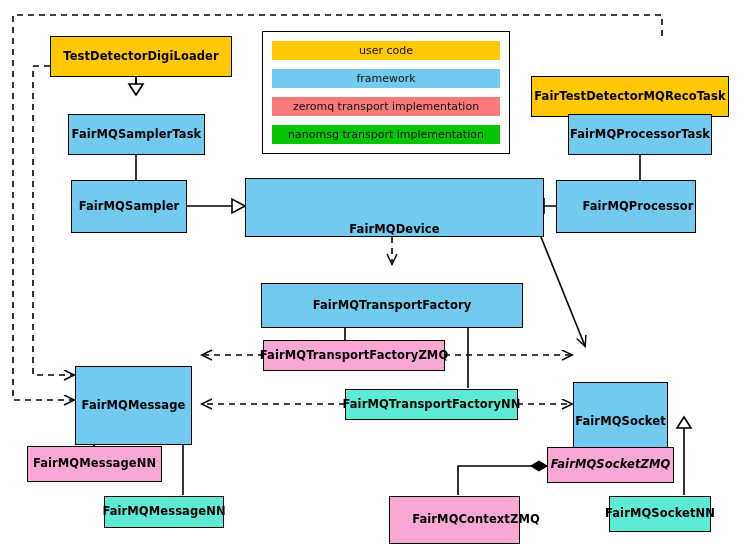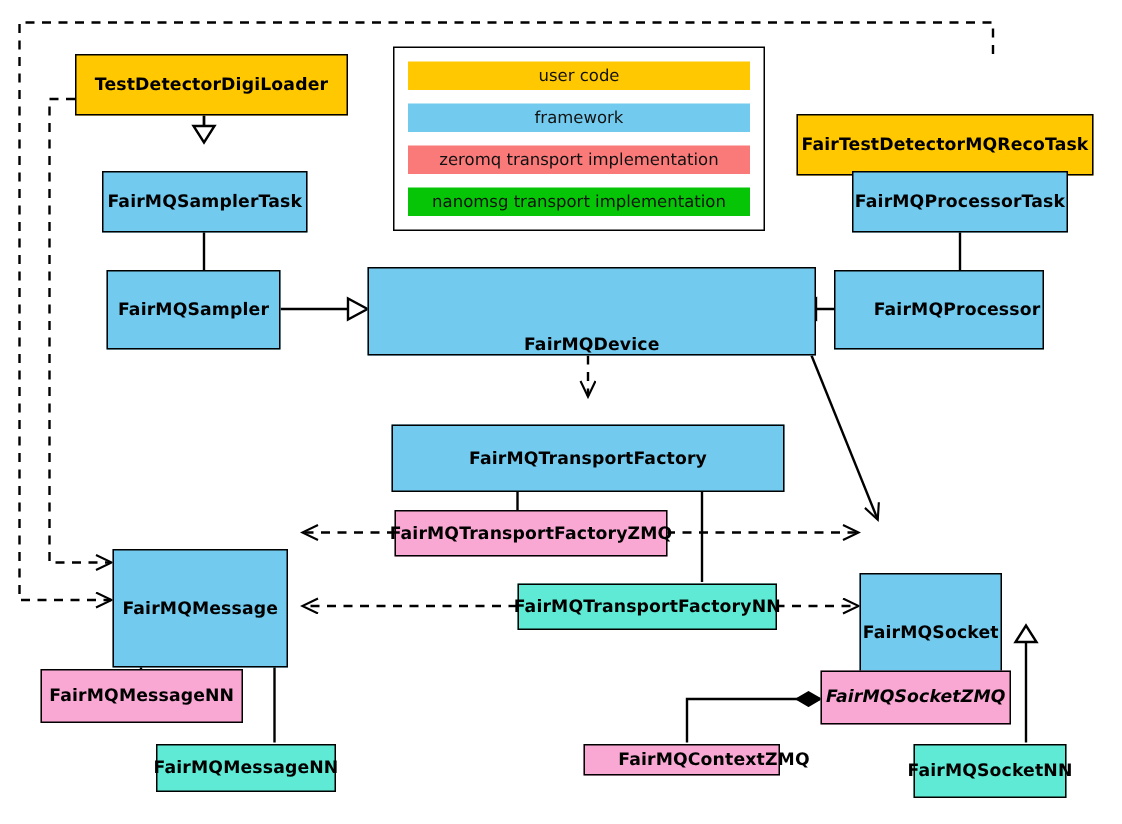--- a/index.html
+++ b/index.html
@@ -256,21 +256,21 @@
   </div>
 
   <div class="node c-zmq" style="left:547px; top:447px; width:127px; height:36px;font-style:italic;">
     <span>FairMQSocketZMQ</span>
   </div>
 
   <div class="node c-nn" style="left:609px; top:496px; width:102px; height:36px;">
     <span>FairMQSocketNN</span>
   </div>
 
-  <div class="node c-zmq" style="left:389px; top:496px; width:131px; height:21px;padding-left:43px;">
+  <div class="node c-zmq" style="left:389px; top:496px; width:131px; height:48px;padding-left:43px;">
     <span>FairMQContextZMQ</span>
   </div>
 
   <div id="legend">
     <div class="legend-row" style="background:#FFC800;">
       <span>user code</span>
     </div>
     <div class="legend-row" style="background:#72CBEE;">
       <span>framework</span>
     </div>

